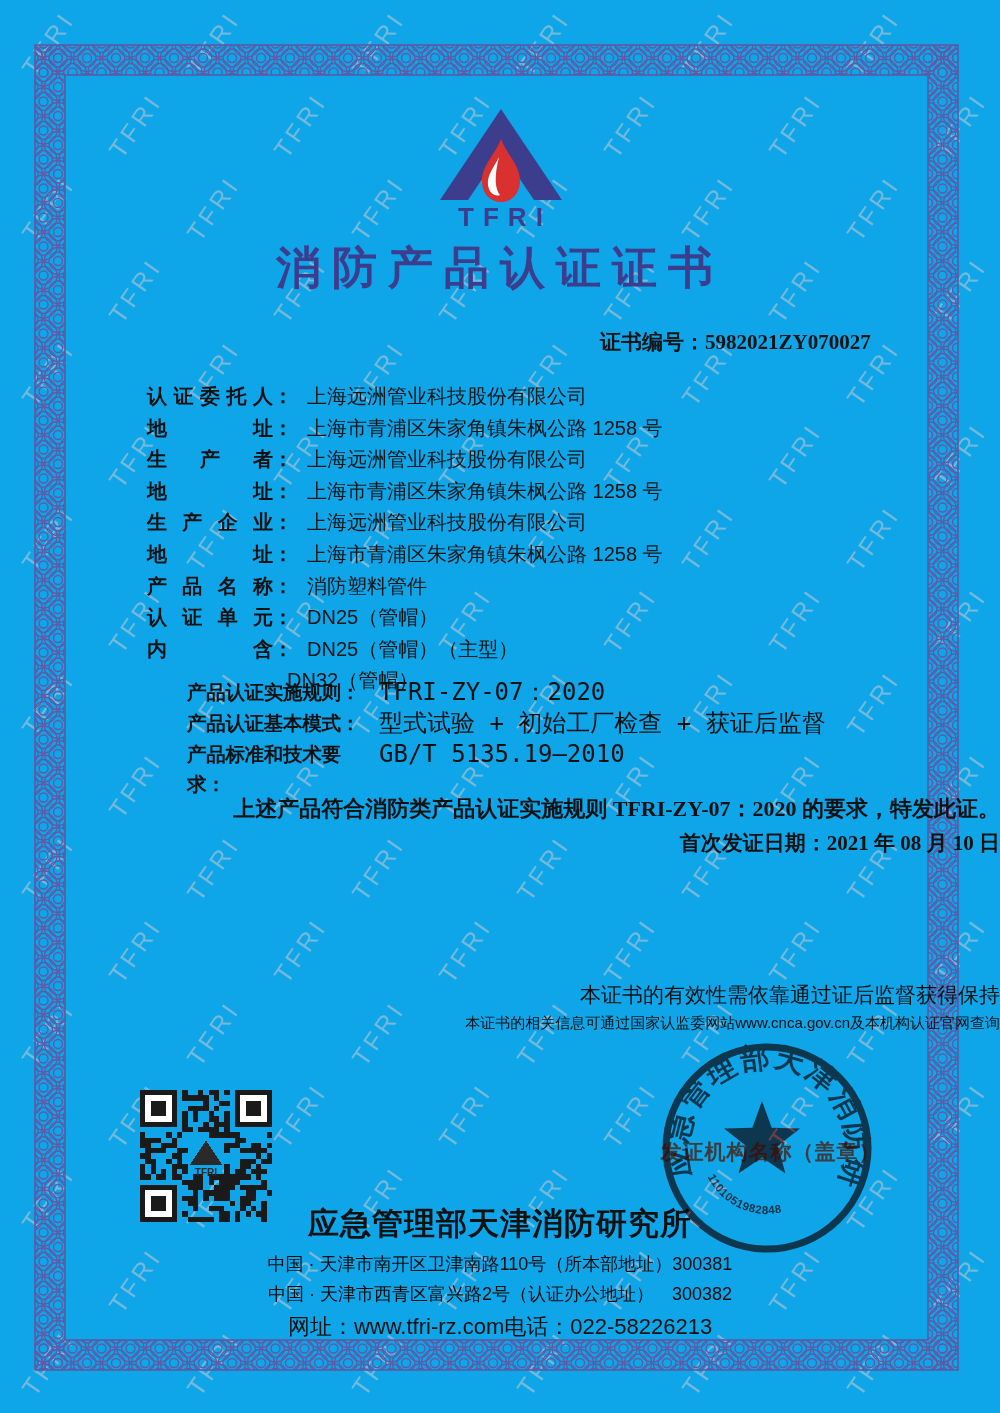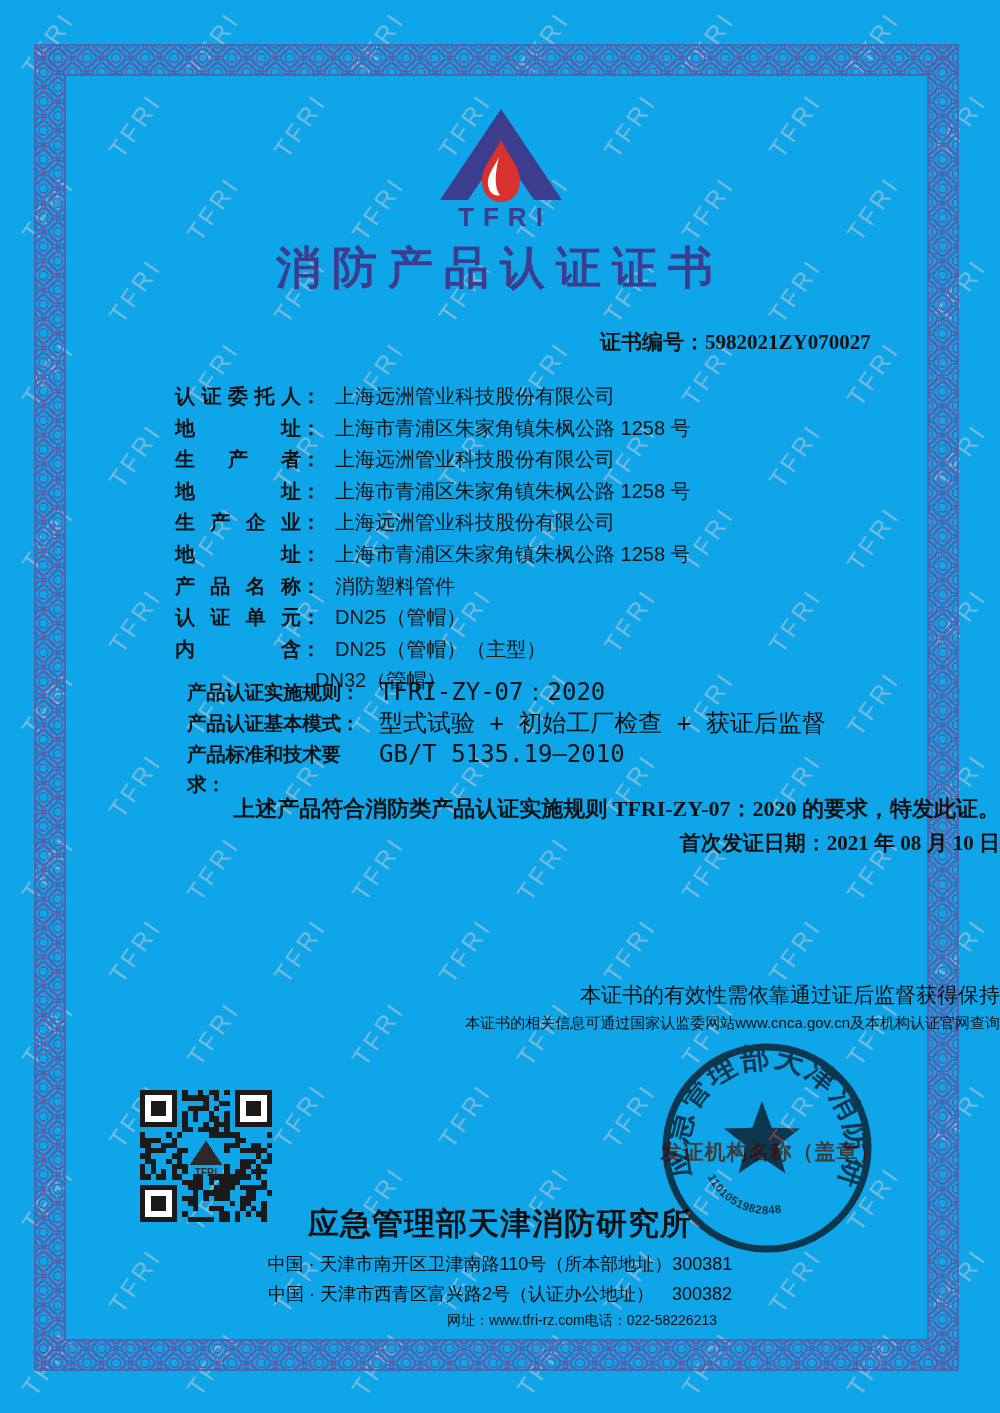--- a/index.html
+++ b/index.html
@@ -9,21 +9,21 @@
   .content{position:absolute;left:0;top:0;width:1000px;height:1413px;z-index:2;}
 
   .title{position:absolute;top:238px;left:0;width:1000px;text-align:center;
          font-family:"Liberation Serif","DejaVu Serif",serif;font-weight:bold;
          font-size:45px;letter-spacing:11px;color:#3d3d8e;}
   .certno{position:absolute;top:328px;left:600px;font-family:"Liberation Serif","DejaVu Serif",serif;
           font-weight:bold;font-size:21px;color:#141414;}
 
   .fields{position:absolute;left:147px;top:381px;font-size:20px;line-height:31.6px;}
   .frow{white-space:nowrap;}
-  .flabel{display:inline-block;width:126px;font-weight:bold;text-align:justify;text-align-last:justify;vertical-align:top;margin-left:28px;}
+  .flabel{display:inline-block;width:126px;font-weight:bold;text-align:justify;text-align-last:justify;vertical-align:top;}
   .fsep{font-weight:bold;}
   .fvalue{margin-left:14px;color:#151515;}
 
   .specs{position:absolute;left:147px;top:677px;font-size:19.5px;line-height:30px;}
   .slabel{display:inline-block;width:188px;font-weight:bold;letter-spacing:-0.3px;vertical-align:top;margin-left:40px;}
   .svalue{font-family:"DejaVu Sans Mono",monospace;font-size:24px;margin-left:4px;text-align:center;}
 
   .centerline{position:absolute;left:0;width:1000px;text-align:right;}
   .statement{top:794px;font-family:"Liberation Serif","DejaVu Serif",serif;font-weight:bold;font-size:22px;}
   .date1{top:829px;font-family:"Liberation Serif","DejaVu Serif",serif;font-weight:bold;font-size:21px;}
@@ -34,21 +34,21 @@
   .qr{position:absolute;left:140px;top:1090px;width:132px;height:132px;}
   .seal-caption{position:absolute;left:648px;top:1138px;width:245px;text-align:center;
                 font-size:21px;letter-spacing:1px;color:#3c3c3c;font-weight:bold;}
   .seal{position:absolute;left:650px;top:1035px;z-index:3;mix-blend-mode:multiply;opacity:0.93;}
 
   .issuer{position:absolute;top:1203px;left:0;width:1000px;text-align:center;
           font-family:"Liberation Serif","DejaVu Serif",serif;font-weight:bold;font-size:31px;letter-spacing:1px;}
   .addr{position:absolute;left:0;width:1000px;text-align:center;font-size:18px;color:#0d0d0d;}
   .addr1{top:1252px;}
   .addr2{top:1282px;}
-  .contact{position:absolute;top:1312px;left:283px;width:434px;display:flex;justify-content:flex-end;font-size:14px;}
+  .contact{position:absolute;top:1312px;left:283px;width:434px;display:flex;justify-content:center;font-size:22px;}
 </style>
 </head>
 <body>
 
 <div class="page">
 
   <svg class="layer" width="1000" height="1413">
     <defs>
       <pattern id="wm" width="165" height="165" patternUnits="userSpaceOnUse">
         <g fill="#c9c9cf" font-family="Liberation Sans, sans-serif" font-size="25" letter-spacing="4">

